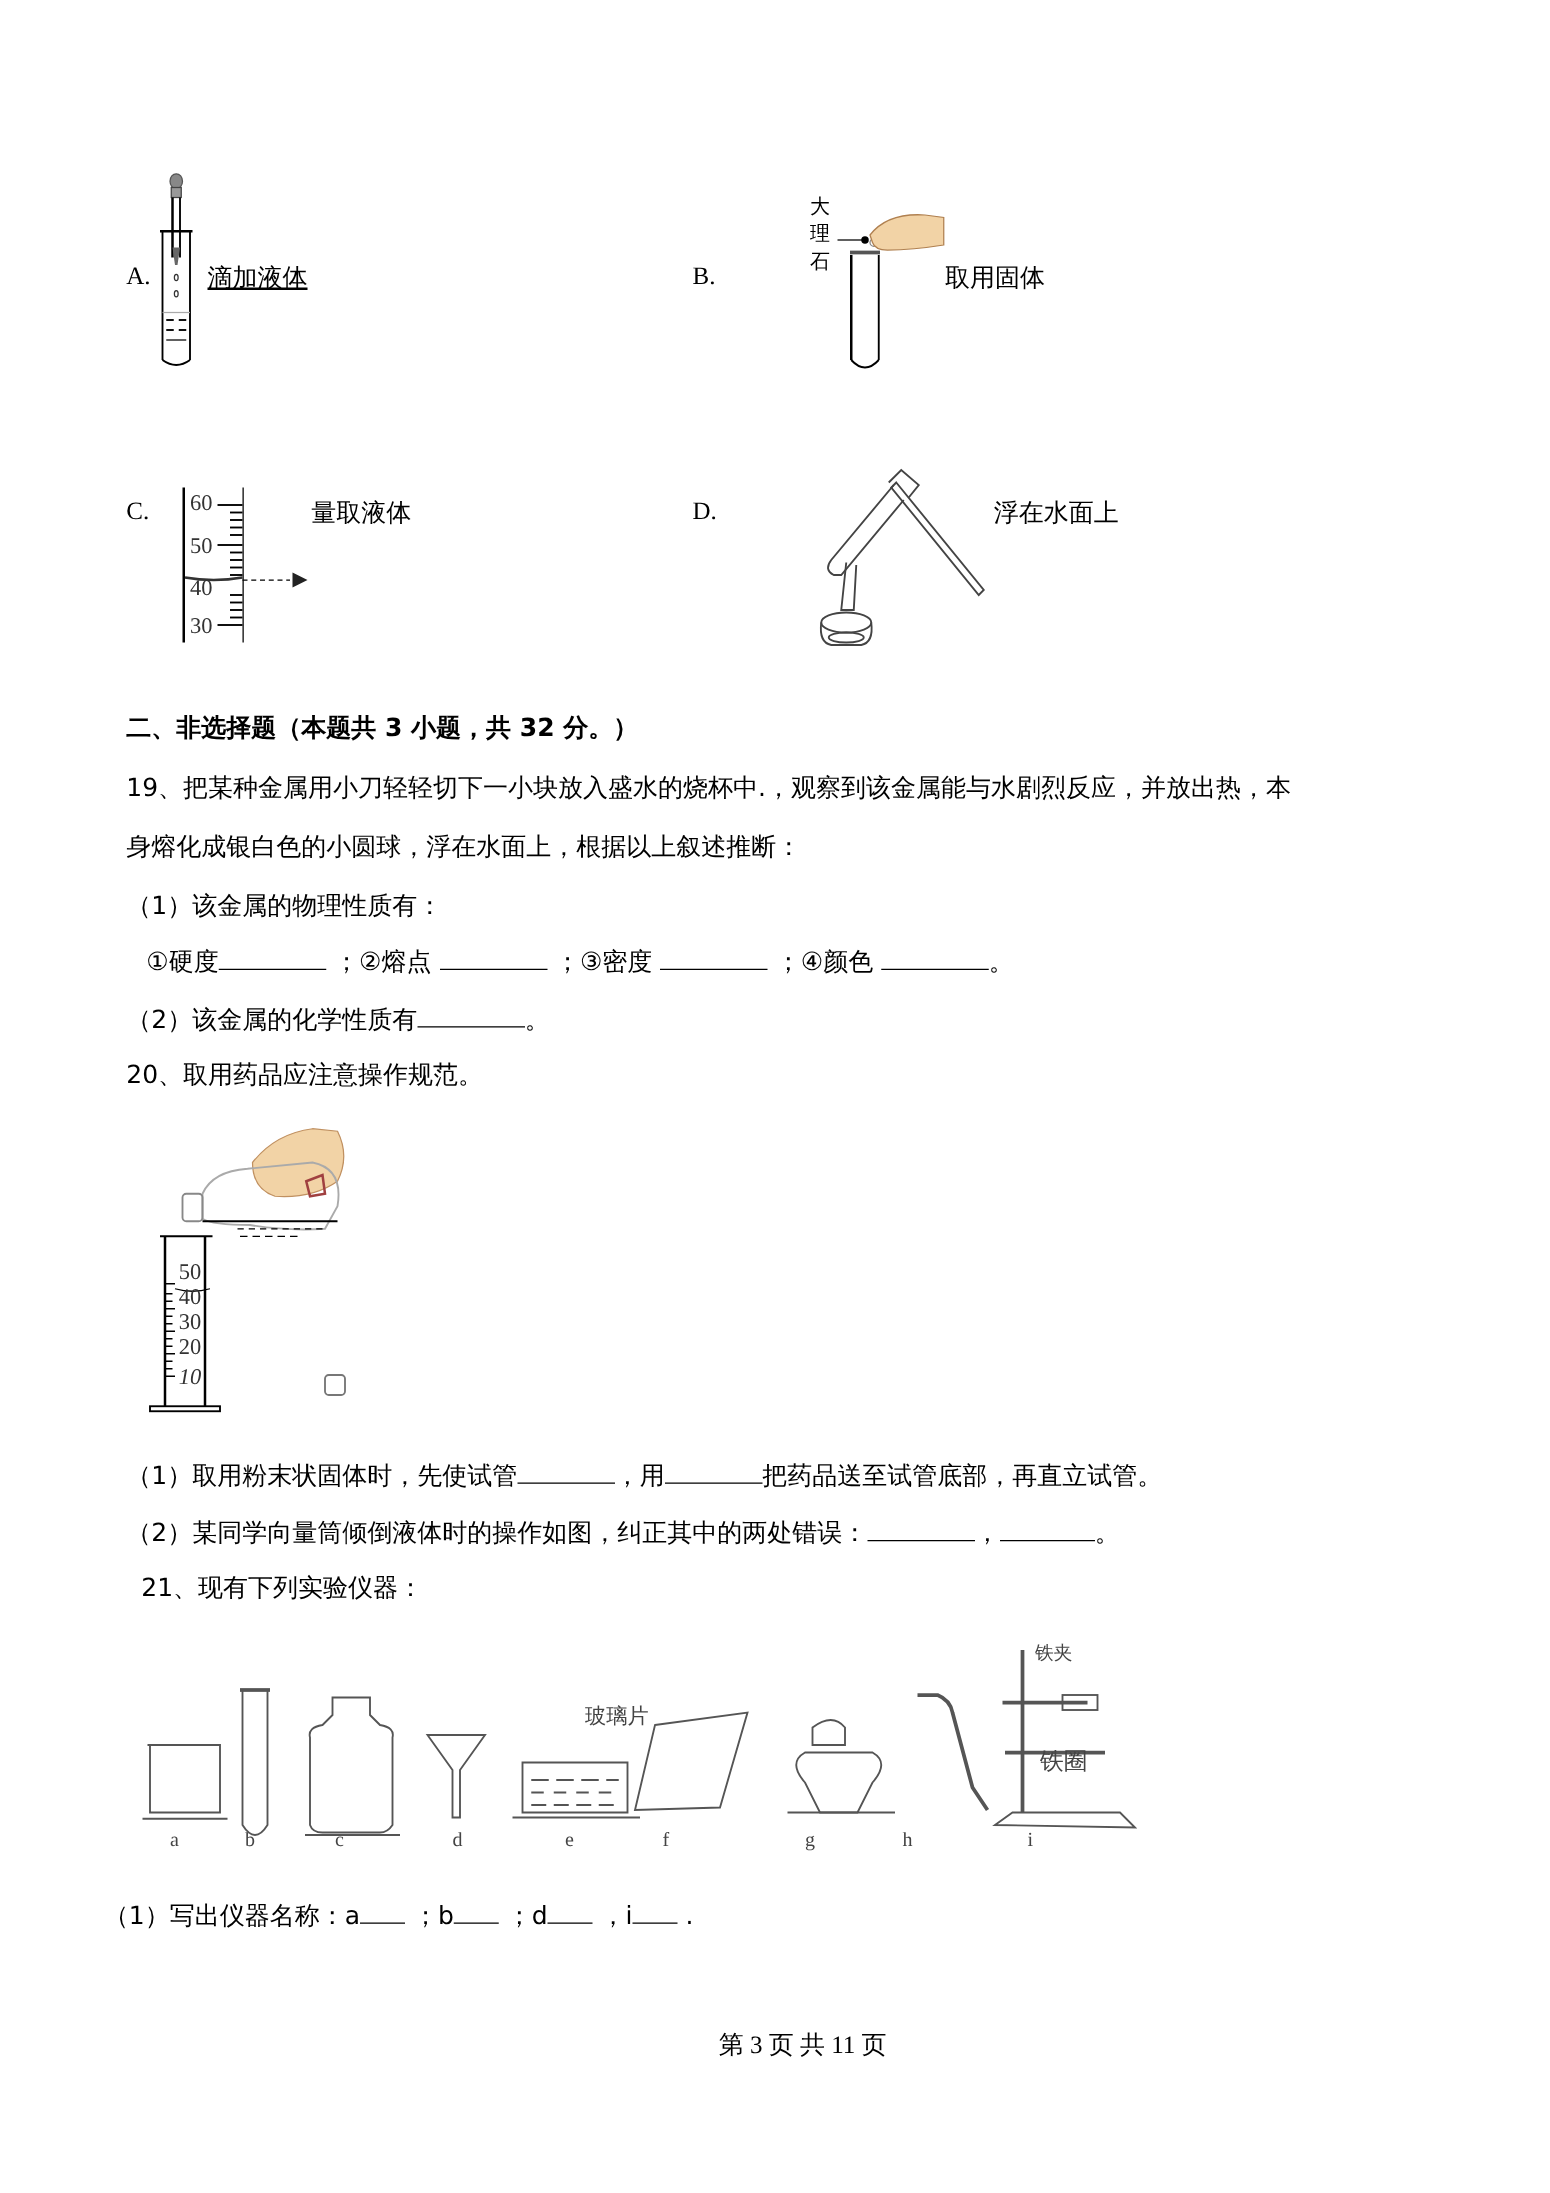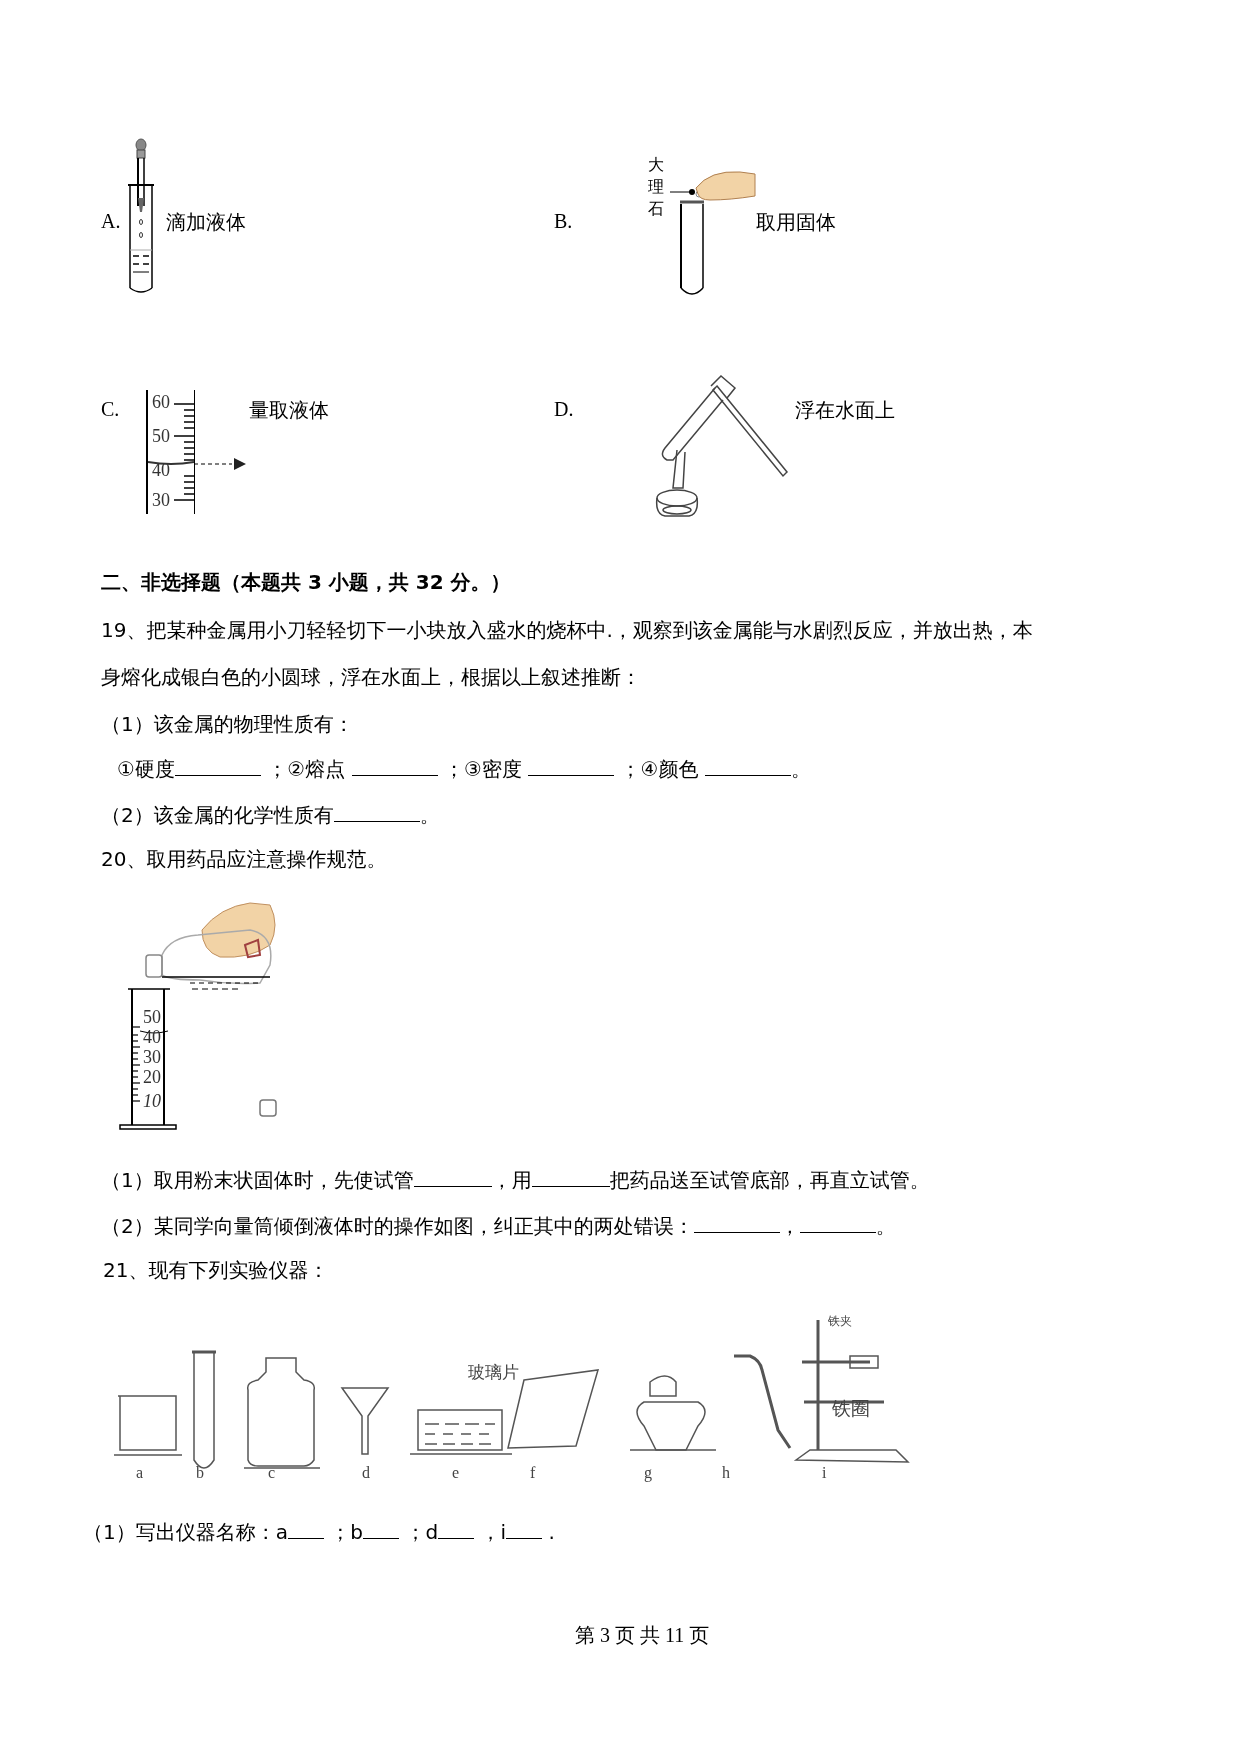--- a/index.html
+++ b/index.html
@@ -31,21 +31,21 @@
   <path d="M5 150 Q16 158 27 150" fill="none" stroke="#000" stroke-width="1.5"></path>
   <ellipse cx="16" cy="84" rx="1.5" ry="2.5" fill="none" stroke="#333"></ellipse>
   <ellipse cx="16" cy="97" rx="1.5" ry="2.5" fill="none" stroke="#333"></ellipse>
   <line x1="5" y1="112" x2="27" y2="112" stroke="#aaa"></line>
   <line x1="8" y1="118" x2="14" y2="118" stroke="#000" stroke-width="1.5"></line>
   <line x1="18" y1="118" x2="24" y2="118" stroke="#000" stroke-width="1.5"></line>
   <line x1="8" y1="126" x2="14" y2="126" stroke="#000" stroke-width="1.5"></line>
   <line x1="18" y1="126" x2="24" y2="126" stroke="#000" stroke-width="1.5"></line>
   <line x1="8" y1="134" x2="24" y2="134" stroke="#000" stroke-width="1"></line>
 </svg>
-<span class="abs txt" style="left:166px;top:210px;">滴加液体</span>
+<span class="abs txt" style="left:166px;top:210px;text-decoration:underline;">滴加液体</span>
 
 <span class="abs opt-letter" style="left:554px;top:210px;">B.</span>
 <div class="abs" style="left:648px;top:154px;font-size:16px;line-height:22px;">
   <div>大</div>
   <div>理</div>
   <div>石</div>
 </div>
 <svg style="left:660px;top:160px;" width="100" height="140">
   <line x1="10" y1="32" x2="30" y2="32" stroke="#000"></line>
   <circle cx="32" cy="32" r="3" fill="#000"></circle>
@@ -161,21 +161,21 @@
   <div>20</div>
   <div style="margin-top:4px;font-style:italic;">10</div>
 </div>
 <div class="abs txt" style="left:101px;top:1168px;">
   <span>（1）取用粉末状固体时，先使试管</span><span class="blank" style="width:78px;"></span><span>，用</span><span class="blank" style="width:78px;"></span><span>把药品送至试管底部，再直立试管。</span>
 </div>
 <div class="abs txt" style="left:101px;top:1214px;">
   <span>（2）某同学向量筒倾倒液体时的操作如图，纠正其中的两处错误：</span><span class="blank" style="width:86px;"></span><span>，</span><span class="blank" style="width:76px;"></span><span>。</span>
 </div>
 
-<span class="abs txt" style="left:103px;top:1258px;">21、现有下列实验仪器：</span>
+<span class="abs txt" style="left:113px;top:1258px;">21、现有下列实验仪器：</span>
 <svg style="left:110px;top:1300px;" width="800" height="160">
   <g fill="none" stroke="#555" stroke-width="1.5">
 
     <path d="M10 96 L10 150 L66 150 L66 96 L8 96"></path>
     <line x1="4" y1="155" x2="72" y2="155"></line>
 
     <path d="M84 52 L84 160 Q94 176 104 160 L104 52 Z"></path>
     <line x1="82" y1="52" x2="106" y2="52" stroke-width="3"></line>
 
     <path d="M138 90 Q136 82 148 80 L156 72 L156 58 L186 58 L186 72 L194 80 Q206 82 204 90 L204 160 Q200 166 194 166 L148 166 Q140 166 138 160 Z"></path>
@@ -198,21 +198,21 @@
     <path d="M624 56 L640 56 Q650 60 652 70 L668 130 L680 148" stroke-width="3"></path>
 
     <line x1="708" y1="20" x2="708" y2="150" stroke-width="3"></line>
     <line x1="692" y1="62" x2="760" y2="62" stroke-width="3"></line>
     <rect x="740" y="56" width="28" height="12"></rect>
     <line x1="694" y1="102" x2="774" y2="102" stroke-width="3"></line>
     <path d="M686 160 L700 150 L786 150 L798 162 Z"></path>
   </g>
 </svg>
 <span class="abs" style="left:468px;top:1361px;font-size:17px;color:#444;">玻璃片</span>
-<span class="abs" style="left:828px;top:1313px;font-size:12px;color:#444;">铁夹</span>
+<span class="abs" style="left:828px;top:1313px;font-size:15px;color:#444;">铁夹</span>
 <span class="abs" style="left:832px;top:1396px;font-size:19px;color:#444;">铁圈</span>
 
 <div>
   <span class="abs lbl" style="left:136px;top:1464px;">a</span>
   <span class="abs lbl" style="left:196px;top:1464px;">b</span>
   <span class="abs lbl" style="left:268px;top:1464px;">c</span>
   <span class="abs lbl" style="left:362px;top:1464px;">d</span>
   <span class="abs lbl" style="left:452px;top:1464px;">e</span>
   <span class="abs lbl" style="left:530px;top:1464px;">f</span>
   <span class="abs lbl" style="left:644px;top:1464px;">g</span>

